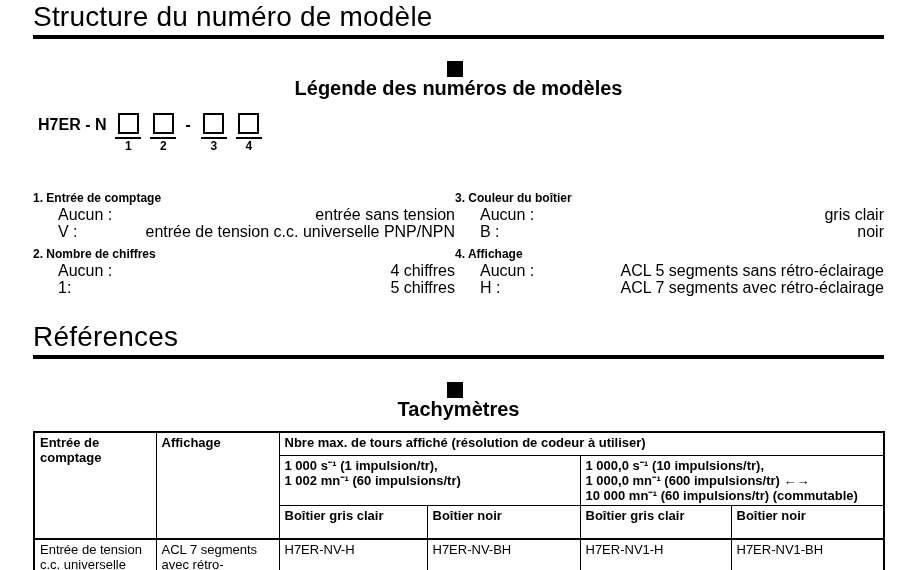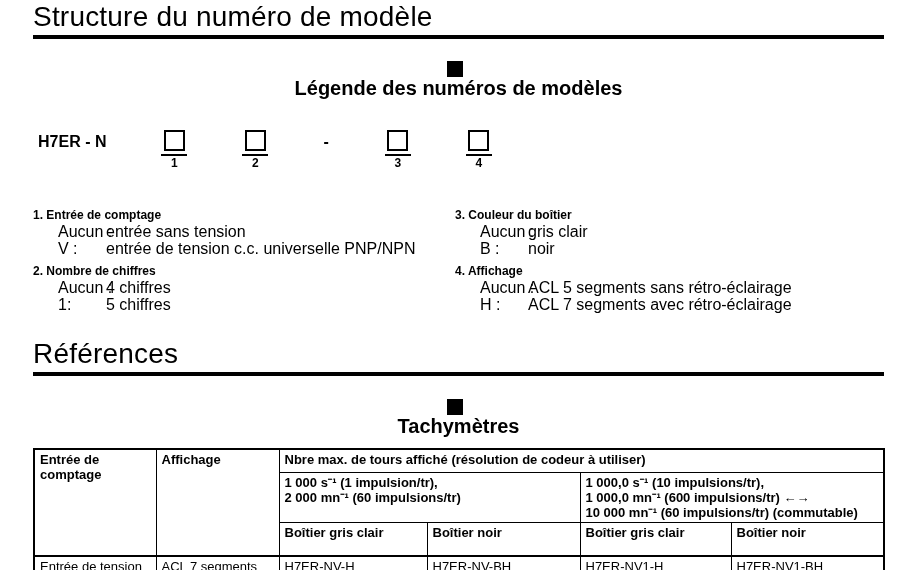--- a/index.html
+++ b/index.html
@@ -23,38 +23,38 @@
     display:flex; align-items:center; font-size:20px; font-weight:bold;flex-direction:column;
   }
   .sub-heading .sq {
     width:16px; height:16px; background:#000; display:inline-block;
     margin-right:7px; flex:0 0 auto;
   }
   .heading-legende { margin-top:22px; }
   .heading-tachy   { margin-top:23px; }
 
   
-  .model-diagram { display:flex; align-items:flex-start; margin-top:30px; margin-left:5px; height:50px;gap:46px; }
+  .model-diagram { display:flex; align-items:flex-start; margin-top:13px; margin-left:5px; height:50px; }
   .model-prefix, .model-sep { font-size:16px; font-weight:bold; line-height:24px; white-space:pre; }
   .model-sep { margin-left:9px; margin-right:1px; }
   .boxcol { display:flex; flex-direction:column; align-items:center; width:26px; margin-left:9px; }
   .boxcol .box { width:21px; height:21px; border:2px solid #000; background:#fff; }
   .boxcol .uline { width:26px; height:2px; background:#000; margin-top:3px; }
   .boxcol .num { font-size:12px; font-weight:bold; margin-top:1px; line-height:13px; }
 
   
   .legend { display:flex; margin-top:27px; }
   .legend-col-left  { width:422px; flex:0 0 auto; }
   .legend-col-right { flex:1; }
   .legend-item { margin-bottom:6px; }
   .legend-title { font-size:12px; font-weight:bold; line-height:17px; }
   .legend-rows { margin-left:25px; }
   .legend-row { display:flex; font-size:16px; line-height:16.5px; }
   .legend-key { width:48px; flex:0 0 auto; white-space:pre; }
-  .legend-val { flex:1; }
+  .legend-val { flex:1;text-align:right; }
 
   .references-block { margin-top:22px; }
 
   
   table.models {
     border-collapse:collapse; table-layout:fixed; width:851px;
     margin-top:10px; border:2px solid #000;
   }
   table.models th, table.models td {
     border:1px solid #000; font-size:13px; line-height:15px;
@@ -207,21 +207,21 @@
     </colgroup>
     <thead>
       <tr class="hr1">
         <th class="c" rowspan="3">Entrée de comptage</th>
         <th class="c" rowspan="3">Affichage</th>
         <th class="c" colspan="4">Nbre max. de tours affiché (résolution de codeur à utiliser)</th>
       </tr>
       <tr class="hr2">
         <th colspan="2" class="hdr-lines">
           <span>1 000 s⁻¹ (1 impulsion/tr),</span>
-          <span>2 000 mn⁻¹ (60 impulsions/tr)</span>
+          <span>1 002 mn⁻¹ (60 impulsions/tr)</span>
         </th>
         <th colspan="2" class="hdr-lines">
           <span>1 000,0 s⁻¹ (10 impulsions/tr),</span>
           <span>1 000,0 mn⁻¹ (600 impulsions/tr) ←→</span>
           <span>10 000 mn⁻¹ (60 impulsions/tr) (commutable)</span>
         </th>
       </tr>
       <tr class="hr3">
         <th class="c mid">Boîtier gris clair</th>
         <th class="c mid">Boîtier noir</th>

